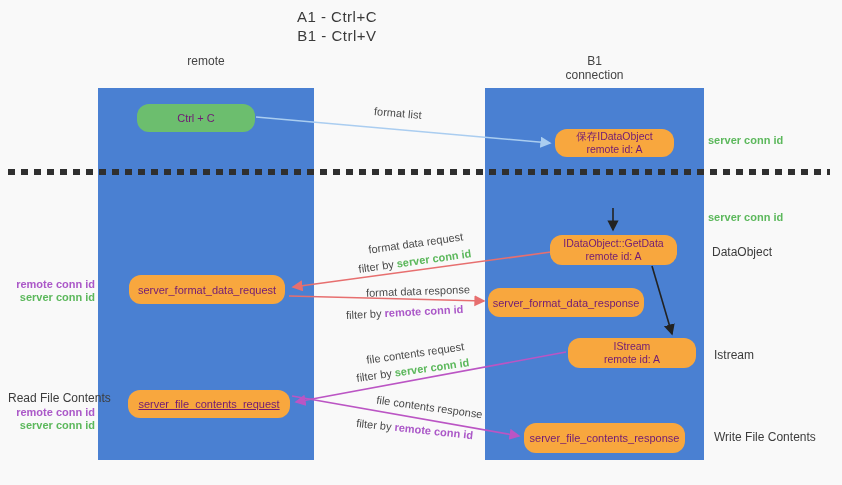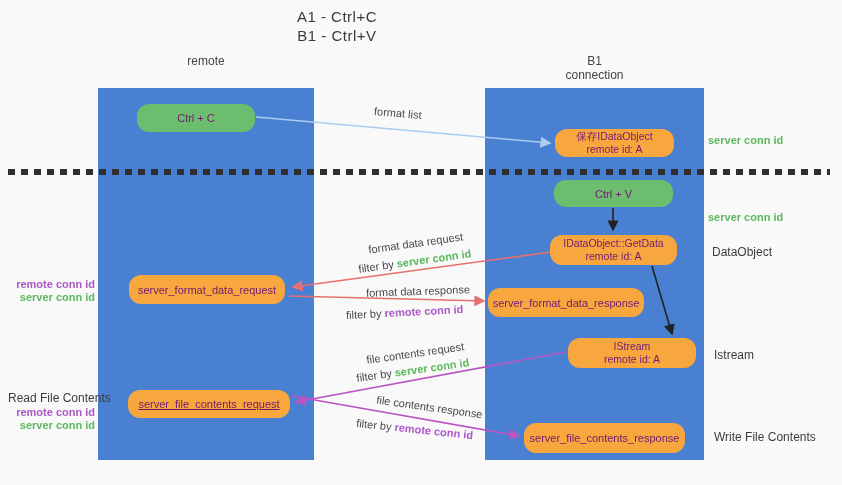--- a/index.html
+++ b/index.html
@@ -98,23 +98,20 @@
     <line x1="292" y1="396" x2="519" y2="436" stroke="#bb55c4" stroke-width="1.6" marker-end="url(#mMag)"></line>
   </svg>
 
   <div class="box green" style="left:137px;top:104px;width:118px;height:28px;">
     <span class="l1">Ctrl + C</span>
   </div>
   <div class="box orange two" style="left:555px;top:129px;width:119px;height:28px;">
     <span class="l1">保存IDataObject</span>
     <span class="l2">remote id: A</span>
   </div>
-  <div class="box green" style="left:554px;top:180px;width:119px;height:27px;">
-    <span class="l1">Ctrl + V</span>
-  </div>
   <div class="box orange two" style="left:550px;top:235px;width:127px;height:30px;text-align:right;">
     <span class="l1">IDataObject::GetData</span>
     <span class="l2">remote id: A</span>
   </div>
   <div class="box orange" style="left:129px;top:275px;width:156px;height:29px;">
     <span class="l1">server_format_data_request</span>
   </div>
   <div class="box orange" style="left:488px;top:288px;width:156px;height:29px;">
     <span class="l1">server_format_data_response</span>
   </div>

